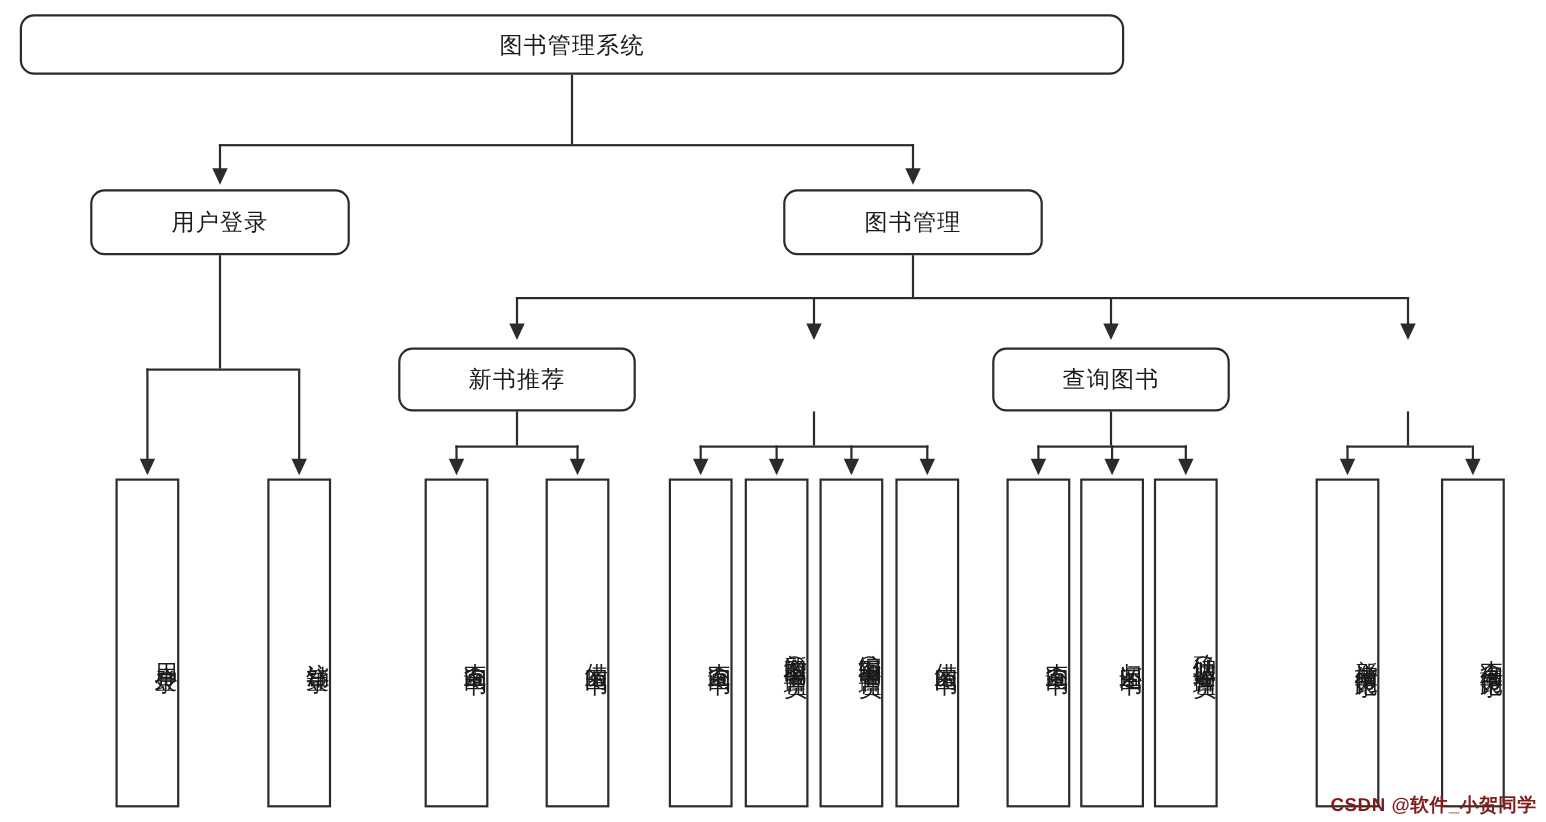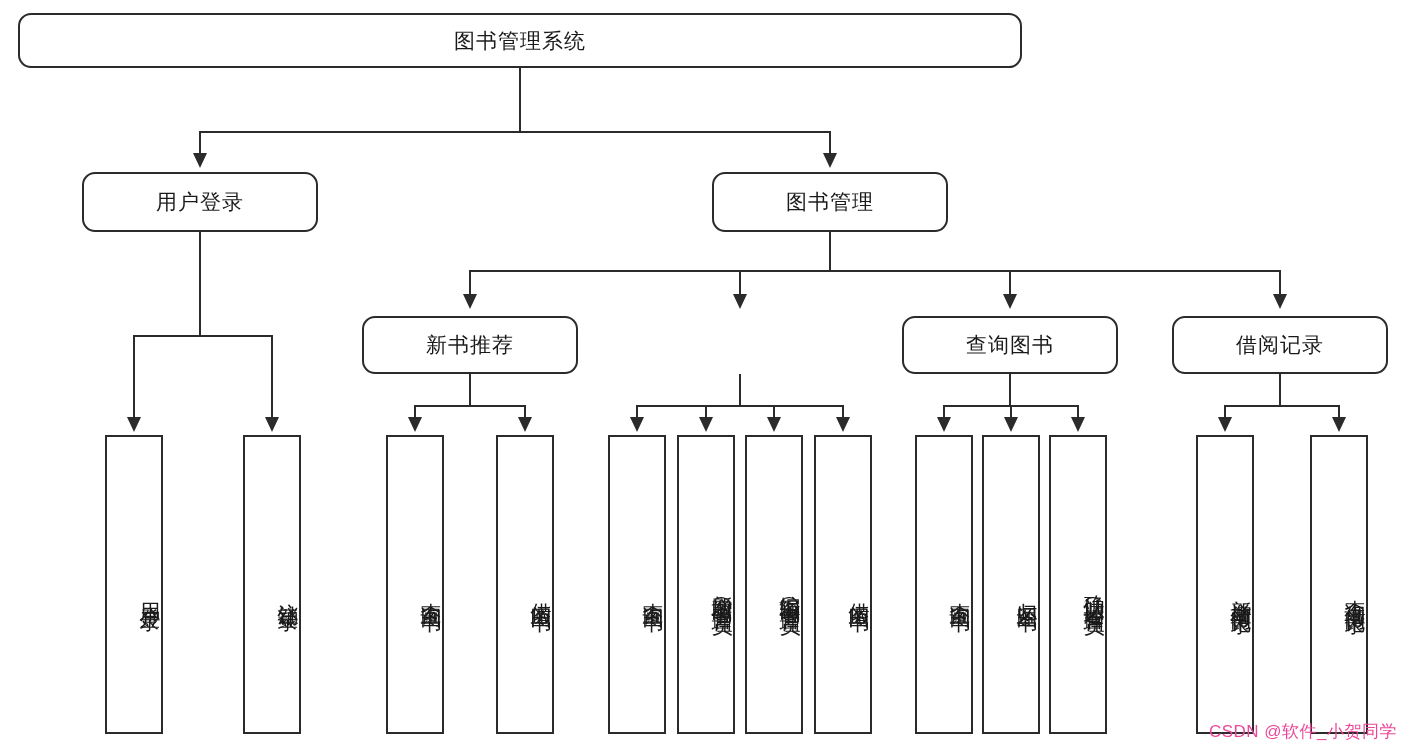--- a/index.html
+++ b/index.html
@@ -59,23 +59,24 @@
     height: 0;
     border-left: 7px solid transparent;
     border-right: 7px solid transparent;
     border-top: 15px solid #2b2b2b;
   }
   #watermark {
     position: absolute;
     right: 8px;
     bottom: 4px;
     font-size: 17px;
-    color: #ec4899;
+    color: #7f1d1d;
     white-space: nowrap;
     letter-spacing: 0.5px;
+    font-weight: bold;
   }
 </style>
 </head>
 <body>
 
 <div id="canvas">
 
   <div class="node horiz" style="left:18px; top:13px; width:1004px; height:55px;">
     <span>图书管理系统</span>
   </div>
@@ -113,23 +114,20 @@
   <div class="arrow" style="left:1003px; top:294px;"></div>
   <div class="edge v" style="left:1279px; top:270px; width:2px; height:26px;"></div>
   <div class="arrow" style="left:1273px; top:294px;"></div>
 
   <div class="node horiz" style="left:362px; top:316px; width:216px; height:58px;text-align:center;">
     <span>新书推荐</span>
   </div>
   <div class="node horiz" style="left:902px; top:316px; width:216px; height:58px;">
     <span>查询图书</span>
   </div>
-  <div class="node horiz" style="left:1172px; top:316px; width:216px; height:58px;">
-    <span>借阅记录</span>
-  </div>
 
   <div class="edge v" style="left:469px; top:374px; width:2px; height:31px;"></div>
   <div class="edge h" style="left:414px; top:405px; width:112px; height:2px;"></div>
   <div class="edge v" style="left:414px; top:405px; width:2px; height:14px;"></div>
   <div class="arrow" style="left:408px; top:417px;"></div>
   <div class="edge v" style="left:524px; top:405px; width:2px; height:14px;"></div>
   <div class="arrow" style="left:518px; top:417px;"></div>
 
   <div class="edge v" style="left:739px; top:374px; width:2px; height:31px;"></div>
   <div class="edge h" style="left:636px; top:405px; width:208px; height:2px;"></div>

